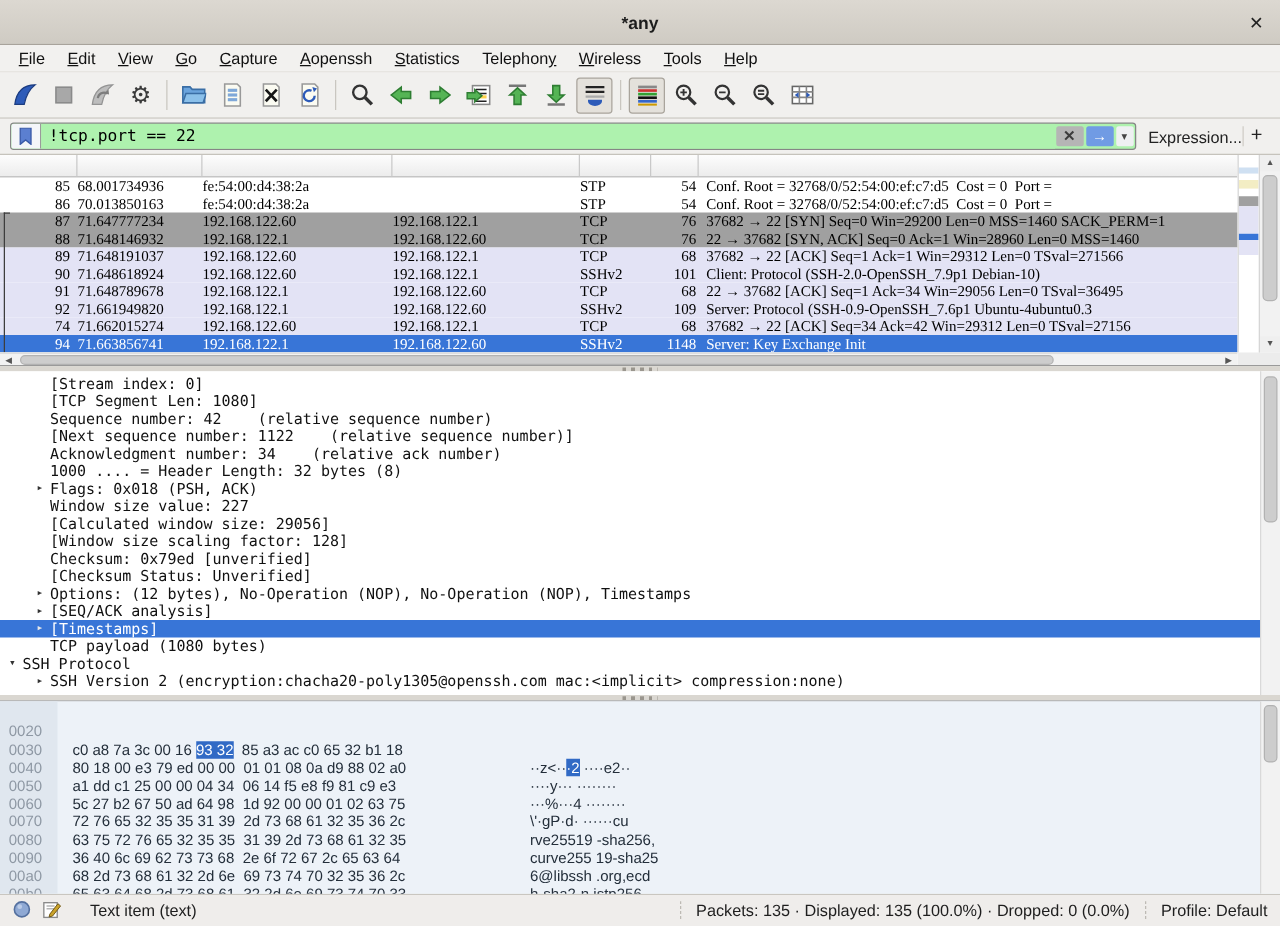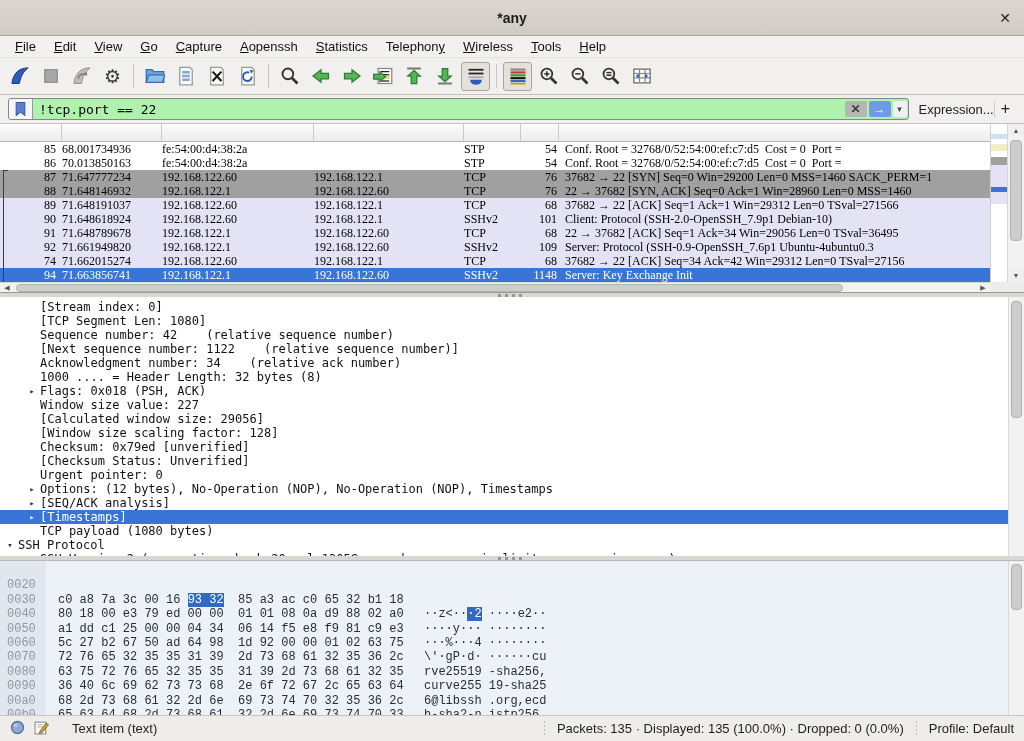--- a/index.html
+++ b/index.html
@@ -84,21 +84,21 @@
   .dline.ind0{padding-left:2px}
   .dline.sel{background:#3875d7;color:#fff}
   .dline.sel .darrow{color:#e8e8e8}
   .dscroll{position:absolute;right:0;top:0;bottom:0;width:16px;background:#f2f2f2;border-left:1px solid #d9d9d9}
   .dthumb{position:absolute;left:2px;right:2px;top:4px;height:45%;background:#cdcdcd;border:1px solid #b2b2b2;border-radius:4px;cursor:pointer}
   .details-wrap{position:relative;flex:none}
 
   
   .hexpane{flex:1;background:#edf2f8;overflow:hidden;position:relative;padding-top:3px;border-top:1px solid #b9b9b9}
   .hexoffcol{position:absolute;left:0;top:0;bottom:0;width:46px;background:#e0e7ef}
-  .hxrow{height:14.4px;line-height:14.4px;position:relative;white-space:pre;font-family:Liberation Mono, monospace;font-size:12px;color:#232e3a;cursor:pointer}
+  .hxrow{height:14.4px;line-height:14.4px;position:relative;white-space:pre;font-family:Liberation Sans, sans-serif;font-size:12px;color:#232e3a;cursor:pointer}
   .hxoff{position:absolute;left:7px;color:#8e98a4}
   .hxbytes{position:absolute;left:58px}
   .hxascii{position:absolute;left:424px}
   .hl{background:#316ac5;color:#fff}
   .hexscroll{position:absolute;right:0;top:0;bottom:0;width:16px;background:#f2f2f2;border-left:1px solid #d9d9d9}
   .hexthumb{position:absolute;left:2px;right:2px;top:3px;height:30%;background:#cdcdcd;border:1px solid #b2b2b2;border-radius:4px;cursor:pointer}
 
   
   .statusbar{height:26px;flex:none;background:#efedeb;border-top:1px solid #c9c6c0;display:flex;align-items:center;padding:0 10px;font-size:13px;color:#1e1e1e}
   .status-left{display:flex;align-items:center;gap:9px}
@@ -476,24 +476,20 @@
   </div>
       <div class="dline ind1">
     <span class="darrow"></span>
     <span class="dtext">Checksum: 0x79ed [unverified]</span>
   </div>
       <div class="dline ind1">
     <span class="darrow"></span>
     <span class="dtext">[Checksum Status: Unverified]</span>
   </div>
       <div class="dline ind1">
-    <span class="darrow"></span>
-    <span class="dtext">Urgent pointer: 0</span>
-  </div>
-      <div class="dline ind1">
     <span class="darrow">▸</span>
     <span class="dtext">Options: (12 bytes), No-Operation (NOP), No-Operation (NOP), Timestamps</span>
   </div>
       <div class="dline ind1">
     <span class="darrow">▸</span>
     <span class="dtext">[SEQ/ACK analysis]</span>
   </div>
       <div class="dline ind1 sel">
     <span class="darrow">▸</span>
     <span class="dtext">[Timestamps]</span>

